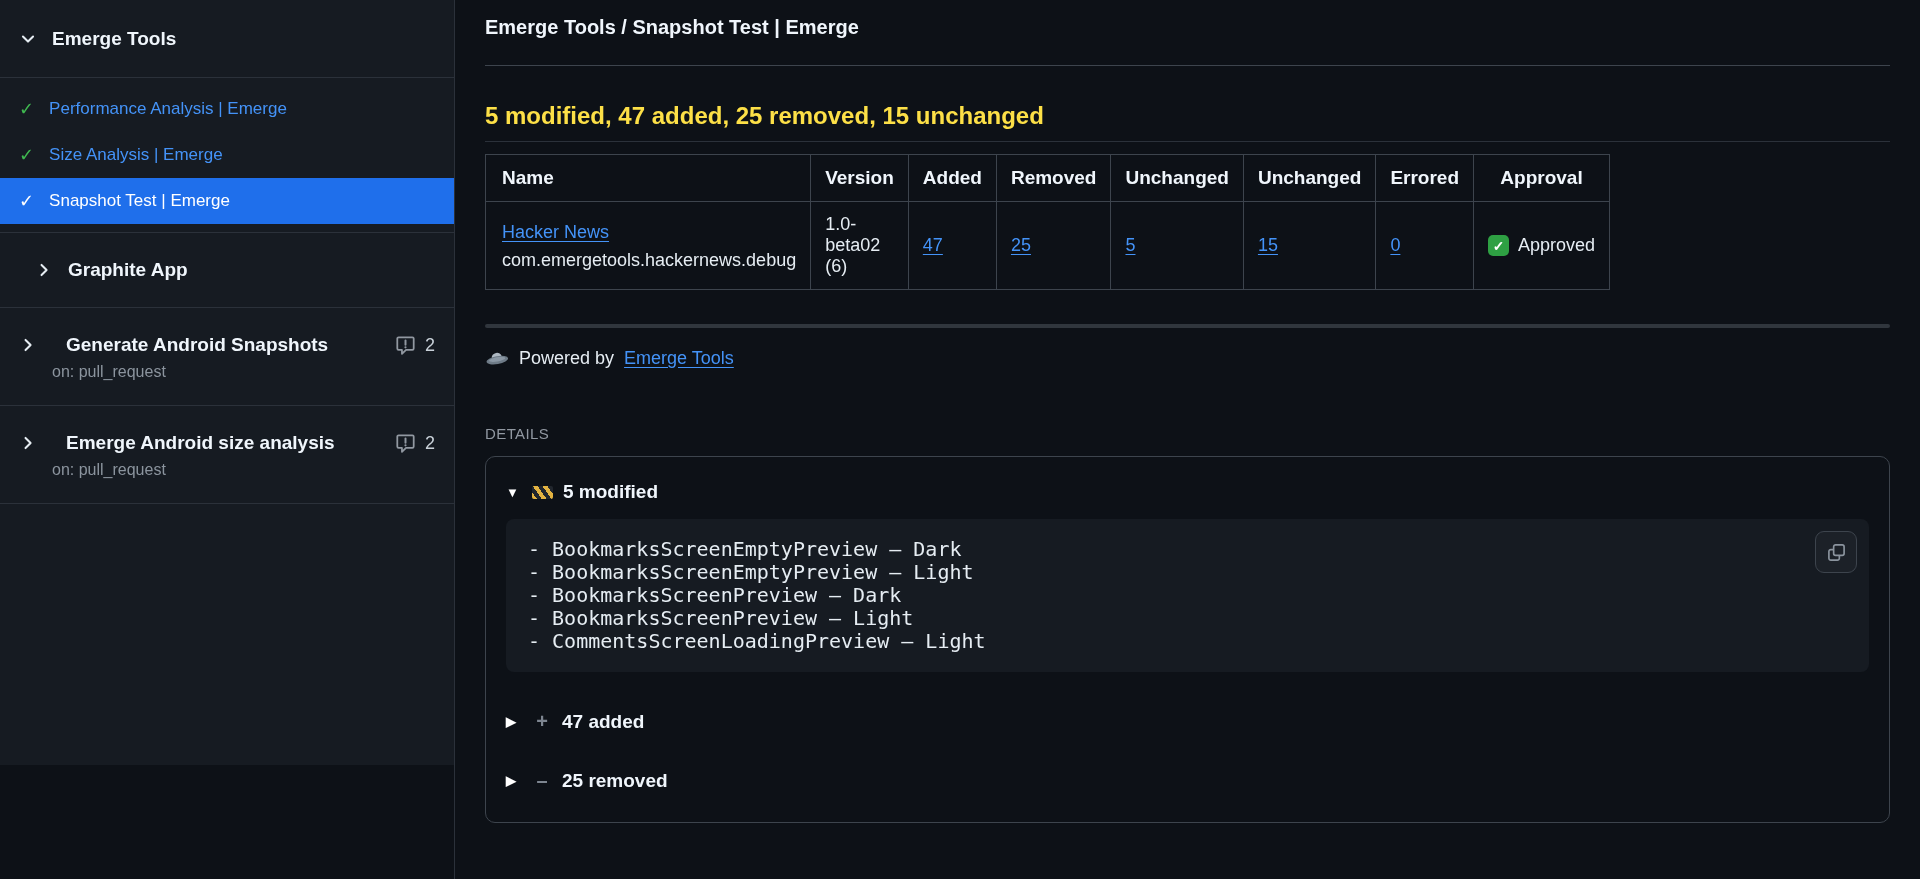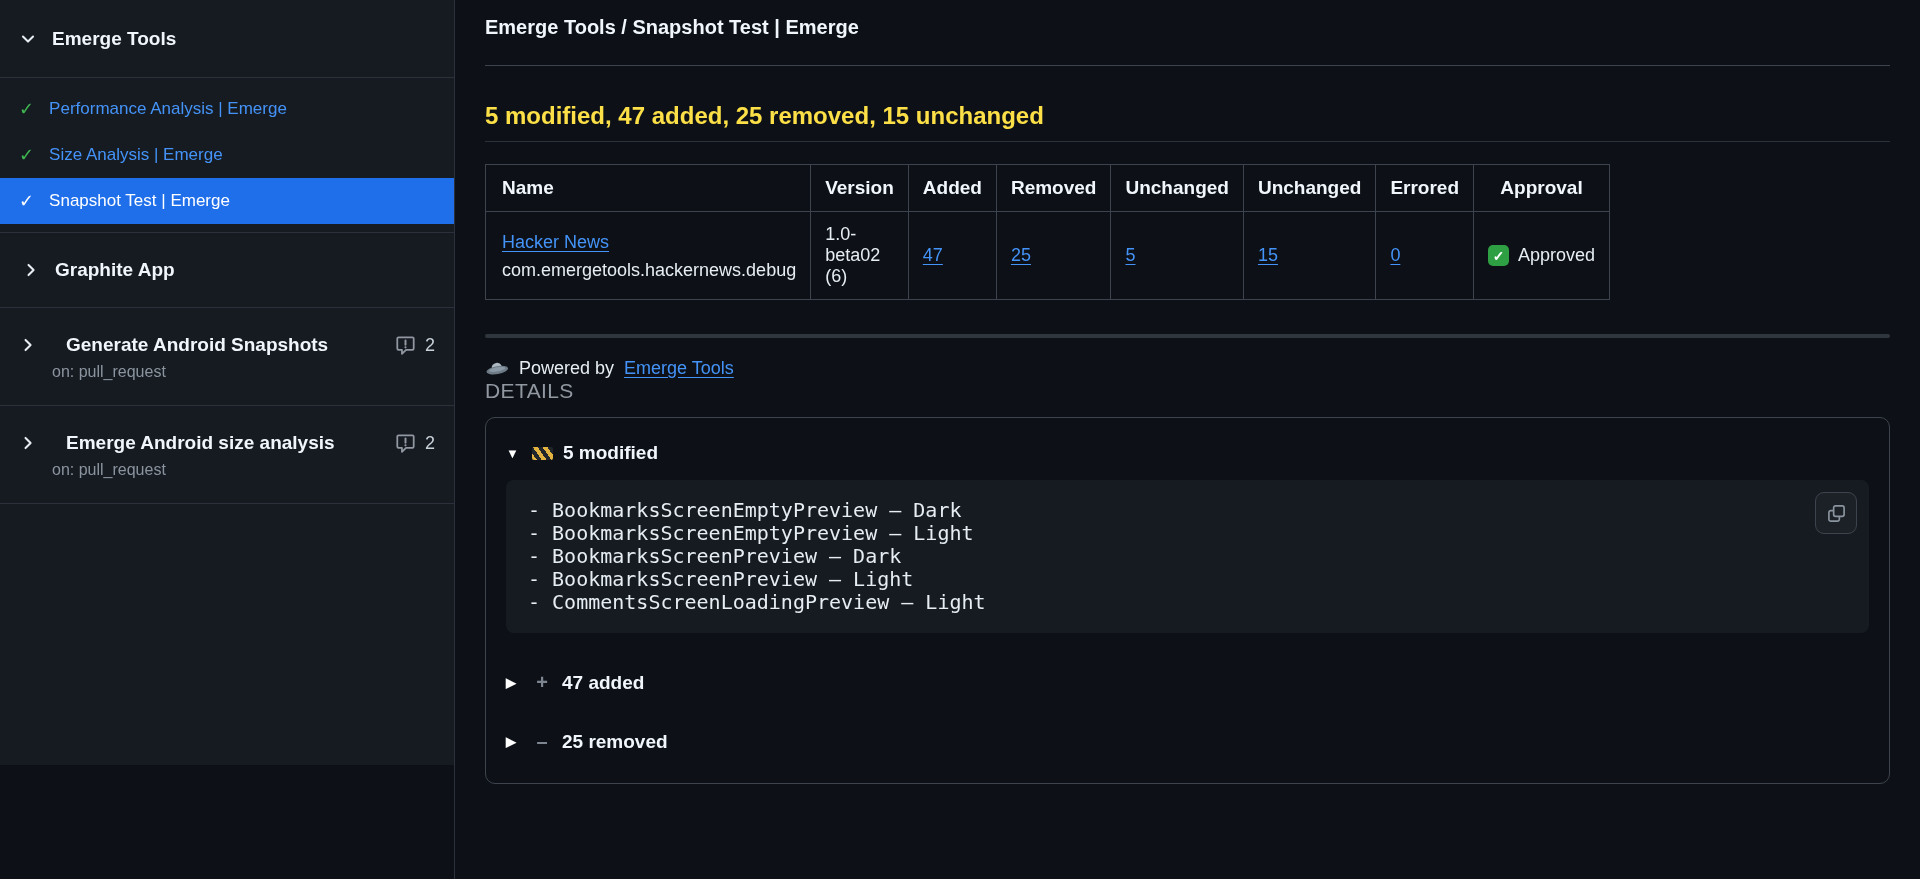--- a/index.html
+++ b/index.html
@@ -20,60 +20,60 @@
   }
   .job-list { padding:8px 0; border-bottom:1px solid #2b313a; }
   .job-row {
     height:46px; display:flex; align-items:center; gap:15px;
     padding:0 19px; font-size:17px; color:#4493f8; cursor:pointer;
   }
   .job-row .check { color:#3fb950; font-size:18px; }
   .job-row.selected { background:#1f6feb; color:#ffffff; }
   .job-row.selected .check { color:#ffffff; }
   .sb-group {
-    display:flex; align-items:center; gap:15px; padding:26px 22px;
+    display:flex; align-items:center; gap:15px; padding:26px 35px;
     font-size:19px; font-weight:700; color:#f0f6fc;
     border-bottom:1px solid #2b313a; cursor:pointer;
   }
   .wf-item { padding:26px 19px 24px; border-bottom:1px solid #2b313a; cursor:pointer; }
   .wf-top { display:flex; align-items:center; gap:29px;text-align:center; }
   .wf-title { font-size:19px; font-weight:700; color:#f0f6fc; }
   .wf-badge { margin-left:auto; display:flex; align-items:center; gap:9px; }
   .wf-count { font-size:18px; color:#c9d1d9; }
   .wf-sub { margin:7px 0 0 33px; font-size:16px; color:#8b949e; }
   .chev { flex:none; display:inline-flex; }
   
   .main { flex:1; padding:0 30px; min-width:0; }
   .main-header { padding:16px 0 26px; border-bottom:1px solid #3d444d; }
   .run-title { font-size:20px; font-weight:700; color:#f0f6fc; }
   .run-subtitle { margin-top:7px; font-size:16px; color:#9198a1; }
   .report-heading {
     margin:36px 0 0; font-size:24px; font-weight:700; color:#fde047;
     padding-bottom:11px; border-bottom:1px solid #2b313a;
   }
   table.diff {
-    margin-top:22px; width:1044px; border-collapse:collapse;
+    margin-top:12px; width:1044px; border-collapse:collapse;
     font-size:18px; color:#e6edf3;
   }
   .diff th, .diff td { border:1px solid #3d444d; }
   .diff th { padding:12px 14px; font-size:19px; font-weight:700; text-align:center; color:#f0f6fc; }
   .diff th.col-name { text-align:left; padding-left:16px; }
   .diff td { padding:12px 14px; text-align:left; }
   .diff td.cell-name { text-align:left; padding-left:16px; line-height:28px; }
   a.lnk { color:#4493f8; text-decoration:underline; text-underline-offset:3px; cursor:pointer; }
   .approval-wrap { display:inline-flex; align-items:center; gap:9px; }
   .approval-box {
     width:21px; height:21px; border-radius:5px; background:#2ea043;
     display:inline-flex; align-items:center; justify-content:center;
     color:#ffffff; font-size:14px; font-weight:700;
   }
   hr.thick { border:none; height:4px; background:#30363d; border-radius:2px; margin:34px 0 0; }
   .powered { margin-top:20px; display:flex; align-items:center; gap:10px; font-size:18px; color:#e6edf3; }
   .ufo { display:inline-flex; transform:rotate(-10deg); }
-  .details-label { font-size:21px; letter-spacing:.4px; color:#9198a1; }
+  .details-label { margin-top:56px; font-size:15px; letter-spacing:.4px; color:#9198a1; }
   .details-box { margin-top:14px; border:1px solid #3d444d; border-radius:10px; padding:24px 20px 30px; }
   .dsummary { display:flex; align-items:center; gap:10px; font-size:19px; font-weight:700; color:#f0f6fc; cursor:pointer; }
   .tri { width:16px; font-size:13px; color:#ffffff; flex:none; }
   .stripes {
     width:21px; height:13px; border-radius:2px; flex:none;
     background:repeating-linear-gradient(55deg,#e3b341 0 4px,#21262d 4px 8px);
   }
   .glyph-op { width:20px; text-align:center; color:#7d8590; font-weight:700; font-size:20px; flex:none; }
   .code-wrap { position:relative; margin-top:16px; background:#161b22; border-radius:8px; padding:19px 22px; }
   .code-wrap pre {

